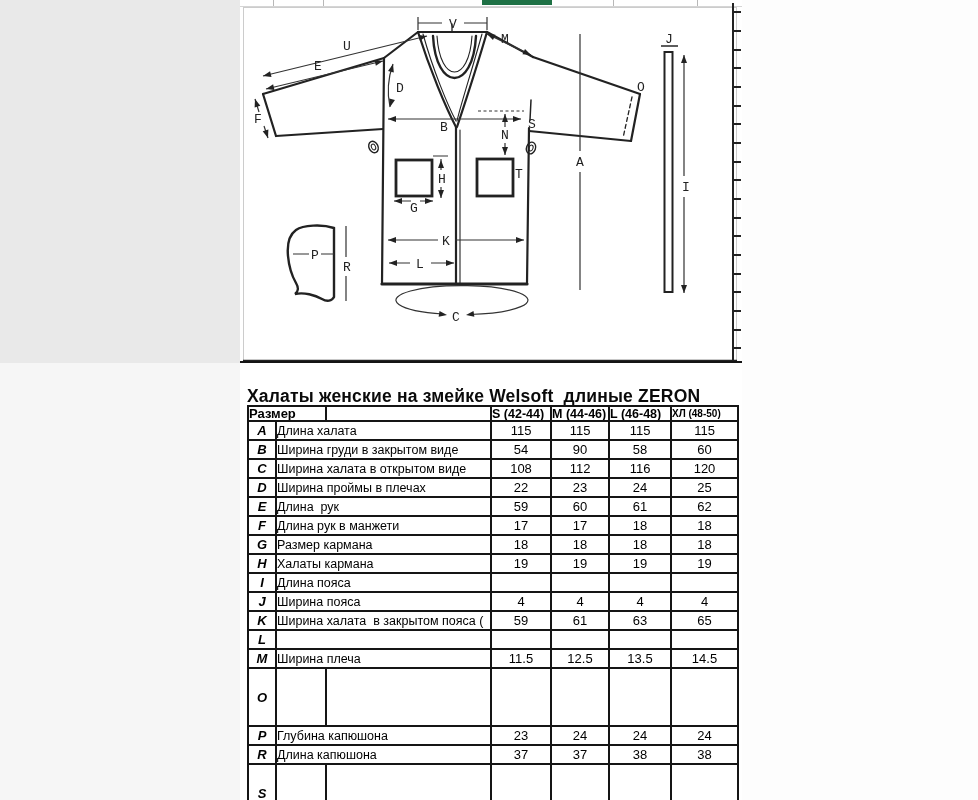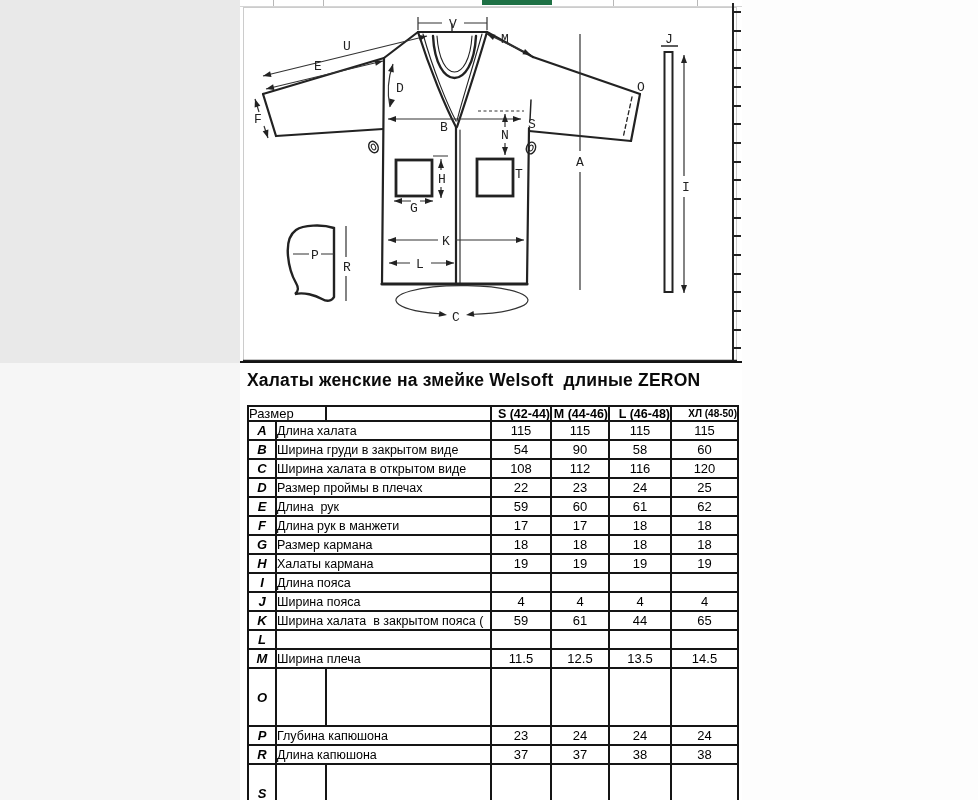--- a/index.html
+++ b/index.html
@@ -8,26 +8,26 @@
   .left-margin{position:absolute;left:0;top:0;width:240px;height:363px;background:#e9e9e9;}
   .left-margin-low{position:absolute;left:0;top:363px;width:240px;height:437px;background:#f6f6f6;}
   .content{position:absolute;left:240px;top:0;width:502px;height:800px;background:#ffffff;}
   .topstrip-line{position:absolute;top:6px;left:0;width:502px;height:1px;background:#d5d5d5;}
   .toptick{position:absolute;top:0;width:1px;height:6px;background:#b8b8b8;}
   .greenbar{position:absolute;top:0;left:242px;width:70px;height:5px;}
   svg.diagram{position:absolute;left:0;top:0;}
   .dim-label{font-family:"Liberation Mono","DejaVu Sans Mono",monospace;font-size:13px;fill:#222;}
   .title-block{position:absolute;left:240px;top:361px;width:502px;height:44px;border-top:2px solid #151515;
     box-sizing:border-box;background:#fff;}
-  .title-text{padding:7px 0 0 7px;font-size:17.5px;font-weight:bold;color:#0a0a0a;white-space:pre;letter-spacing:0.2px;}
+  .title-text{padding:23px 0 0 7px;font-size:17.5px;font-weight:bold;color:#0a0a0a;white-space:pre;letter-spacing:0.2px;}
   table.size-table{position:absolute;left:247px;top:405px;width:490px;border-collapse:collapse;table-layout:fixed;background:#fff;}
   table.size-table td{border:2px solid #151515;padding:0;overflow:hidden;position:relative;}
   tr.hdr td{height:13px;vertical-align:bottom;}
-  td.hlabel{font-weight:normal;font-size:13px;padding-left:4px;line-height:12px;}
-  td.hsize{font-weight:bold;font-size:12.5px;text-align:right;line-height:12px;white-space:nowrap;}
+  td.hlabel{font-weight:bold;font-size:13px;padding-left:4px;line-height:12px;}
+  td.hsize{font-weight:bold;font-size:12.5px;text-align:left;line-height:12px;white-space:nowrap;}
   td.hsize.xl{font-size:10px;}
   tr.drow td{height:17px;}
   td.lcell{text-align:center;font-weight:bold;font-style:italic;font-size:13px;}
   td.ncell{font-size:12.5px;padding-left:6px;white-space:pre;margin-top:41px;}
   td.vcell{text-align:center;font-size:13px;}
   .subdiv{position:absolute;top:0;bottom:0;width:2px;background:#151515;}
   .subdiv.inhdr{left:76px;}
   .subdiv.inrow{left:48px;}
 </style>
 </head>
@@ -217,21 +217,21 @@
       <tr class="drow">
         <td class="lcell">C</td>
         <td class="ncell">Ширина халата в открытом виде</td>
         <td class="vcell">108</td>
         <td class="vcell">112</td>
         <td class="vcell">116</td>
         <td class="vcell">120</td>
       </tr>
       <tr class="drow">
         <td class="lcell">D</td>
-        <td class="ncell">Размер проймы в плечах</td>
+        <td class="ncell">Ширина проймы в плечах</td>
         <td class="vcell">22</td>
         <td class="vcell">23</td>
         <td class="vcell">24</td>
         <td class="vcell">25</td>
       </tr>
       <tr class="drow">
         <td class="lcell">E</td>
         <td class="ncell">Длина  рук</td>
         <td class="vcell">59</td>
         <td class="vcell">60</td>
@@ -276,21 +276,21 @@
         <td class="vcell">4</td>
         <td class="vcell">4</td>
         <td class="vcell">4</td>
         <td class="vcell">4</td>
       </tr>
       <tr class="drow">
         <td class="lcell">K</td>
         <td class="ncell">Ширина халата  в закрытом пояса (</td>
         <td class="vcell">59</td>
         <td class="vcell">61</td>
-        <td class="vcell">44</td>
+        <td class="vcell">63</td>
         <td class="vcell">65</td>
       </tr>
       <tr class="drow">
         <td class="lcell">L</td>
         <td class="ncell"></td>
         <td class="vcell"></td>
         <td class="vcell"></td>
         <td class="vcell"></td>
         <td class="vcell"></td>
       </tr>

